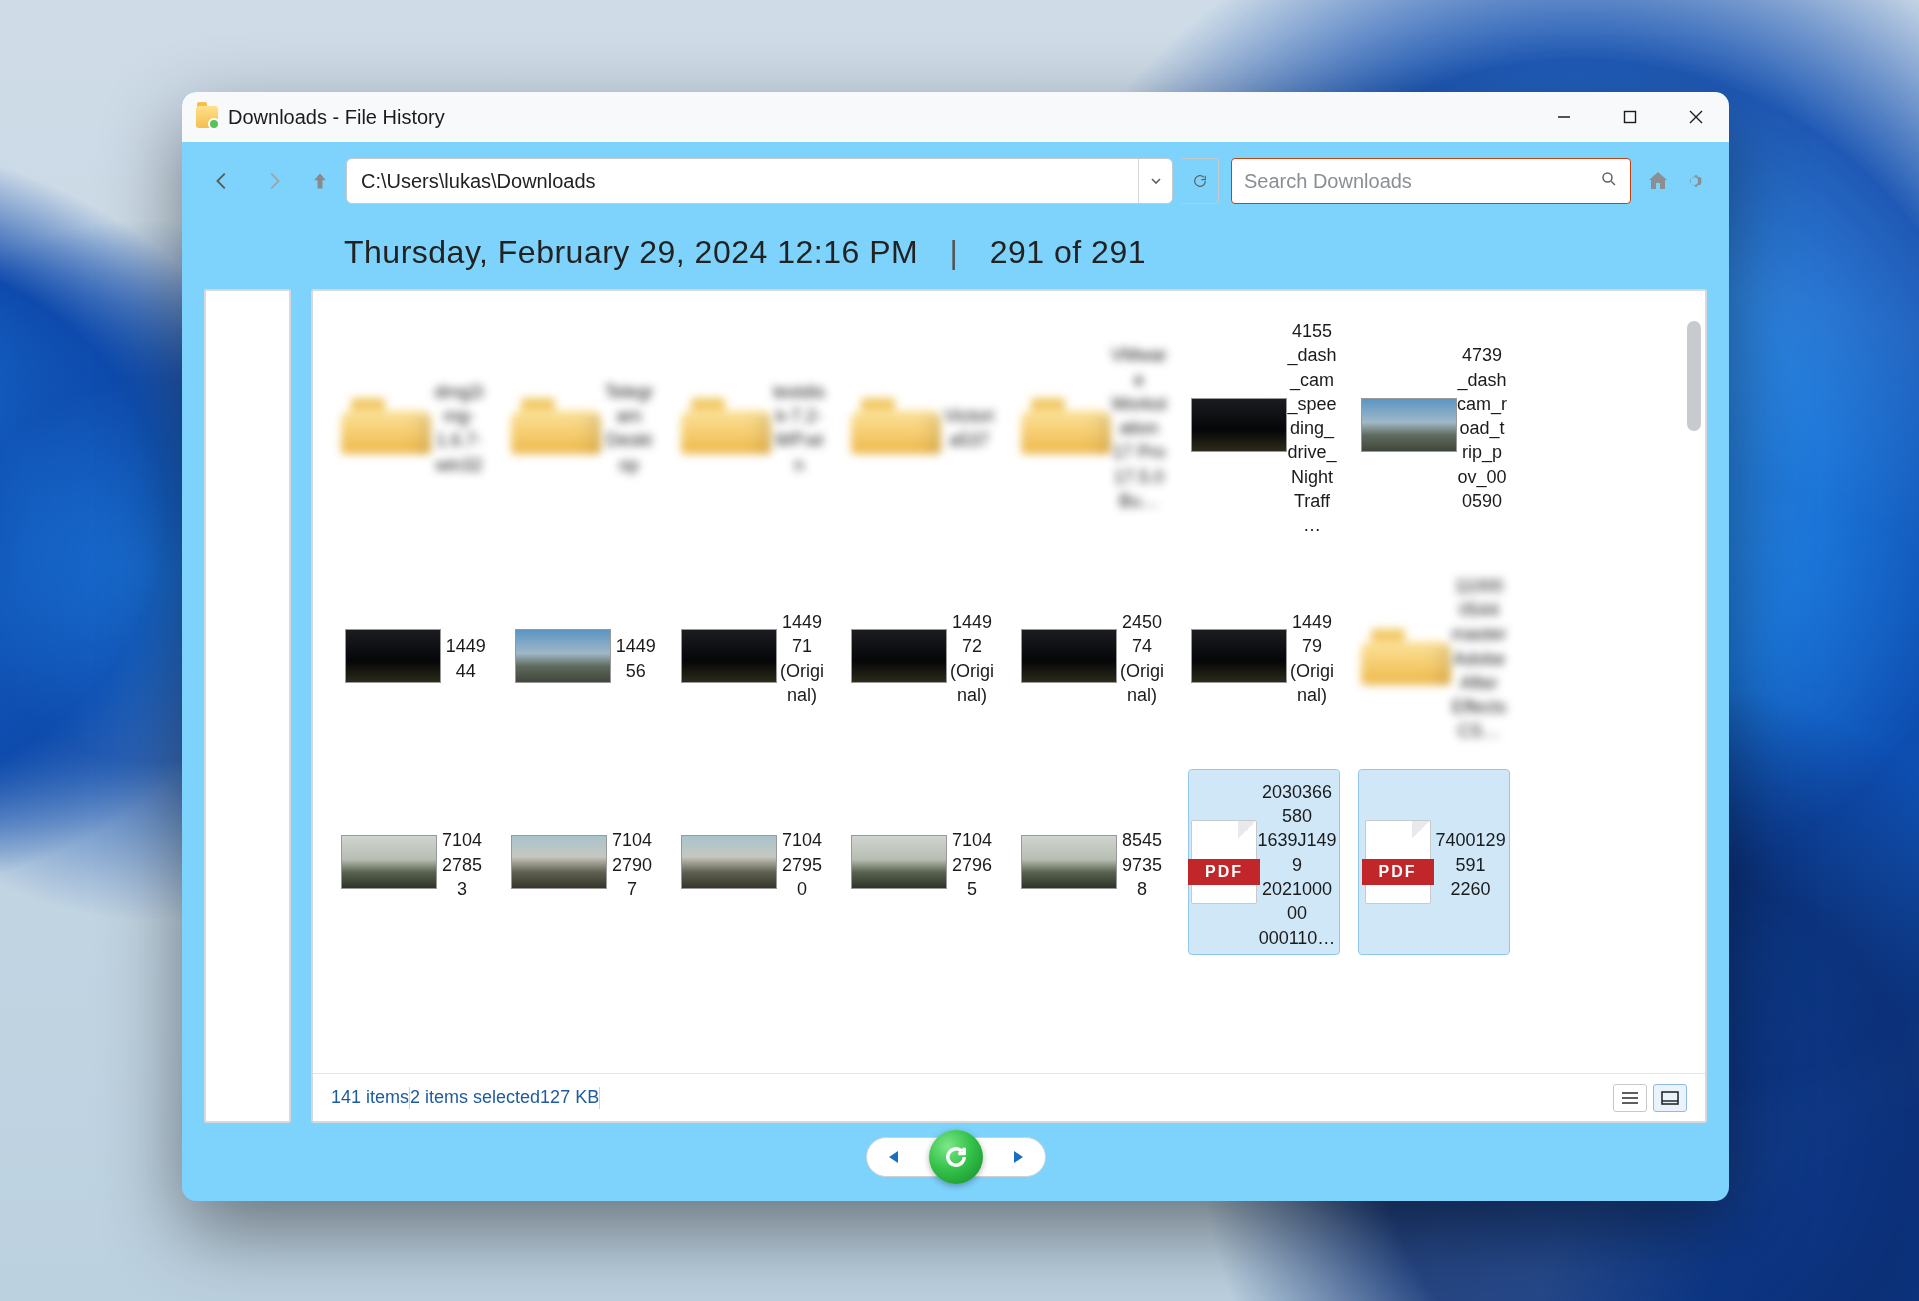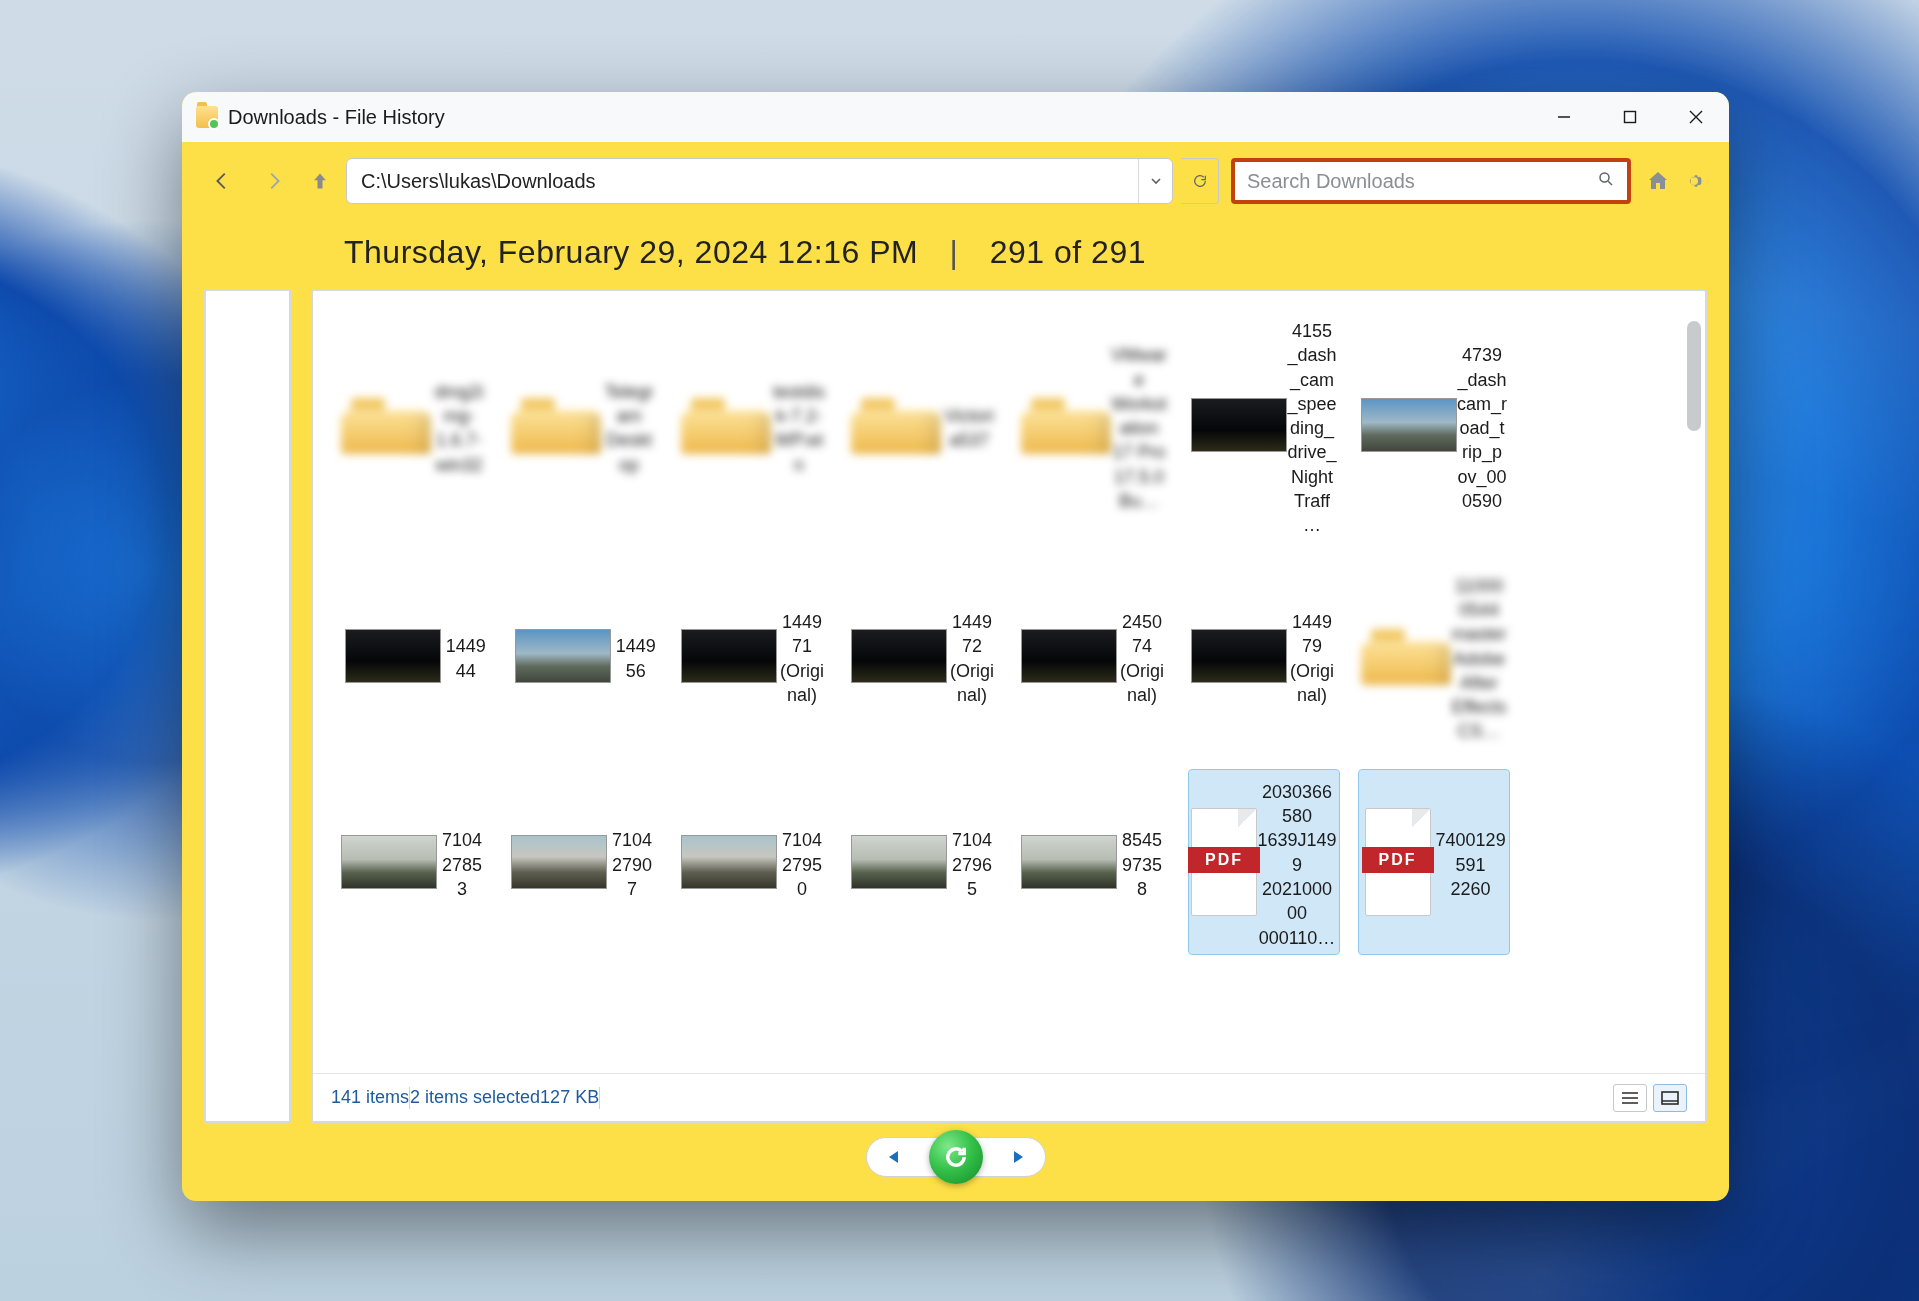--- a/index.html
+++ b/index.html
@@ -14,21 +14,21 @@
 }
 .swoosh { position:absolute; border-radius:50%; filter:blur(1px); }
 .swoosh.s1 { width:1200px; height:1200px; right:-260px; top:-120px;
   background: radial-gradient(closest-side,#3a9bf4 0%,#1e7ce0 40%,#0d4cb0 70%, transparent 100%); opacity:.9;}
 .swoosh.s2 { width:900px; height:900px; right:-180px; bottom:-280px;
   background: radial-gradient(closest-side,#0f3c90 0%,#0c2e74 60%, transparent 100%); opacity:.85;}
 .swoosh.s3 { width:700px; height:700px; left:-200px; top:220px;
   background: radial-gradient(closest-side,#1b73d6 0%,#0e4cad 55%, transparent 100%); opacity:.75;}
 
 .window { position:absolute; top:92px; left:182px; width:1547px; height:1109px;
-  background:#fde047; border-radius:14px; box-shadow:0 30px 80px rgba(0,0,0,.45);
+  background:#7dd3fc; border-radius:14px; box-shadow:0 30px 80px rgba(0,0,0,.45);
   display:flex; flex-direction:column; overflow:hidden; }
 
 .titlebar { height:50px; display:flex; align-items:center; background:#f7f9fb; border-top-left-radius:14px; border-top-right-radius:14px; }
 .titlebar .icon { width:22px; height:22px; margin:0 10px 0 14px; position:relative; }
 .titlebar .icon .folder { position:absolute; inset:0;
   background:linear-gradient(#ffe18c,#f3bf4f); border-radius:3px; }
 .titlebar .icon .tab { position:absolute; width:10px; height:5px; top:-4px; left:1px; background:#f3bf4f; border-radius:2px 2px 0 0;}
 .titlebar .icon .clock { position:absolute; width:12px; height:12px; right:-2px; bottom:-2px; background:#57c257; border-radius:50%; border:2px solid #fff;}
 .titlebar .title { font-size:20px; color:#1b1b1b; }
 .winbtns { margin-left:auto; display:flex; }
@@ -40,21 +40,21 @@
 .navbtn.secondary{ color:#9fa4a9;}
 .navbtn svg{ stroke:currentColor; stroke-width:2; fill:none; }
 .upbtn { width:28px; height:28px; color:#8a8a8a; display:flex; align-items:center; justify-content:center; cursor:pointer; }
 .upbtn svg{ fill:currentColor; }
 .addressbar { flex:1; height:46px; border:1px solid #c6c9cc; border-radius:6px; display:flex; align-items:center; background:#fff; }
 .addressbar input { flex:1; border:none; outline:none; font-size:20px; padding:0 14px; color:#222; }
 .addrbtn { width:34px; height:100%; display:flex; align-items:center; justify-content:center; border-left:1px solid #d7dadd; cursor:pointer; color:#5f6367;}
 .addrbtn svg{ stroke:currentColor; stroke-width:1.6; fill:none;}
 .refresh { width:38px; height:46px; border:1px solid #c6c9cc; border-left:none; border-radius:0 4px 4px 0; margin-left:-4px; display:flex; align-items:center; justify-content:center; cursor:pointer;}
 .refresh svg{ stroke:#5f6367; stroke-width:1.8; fill:none;}
-.searchbox { width:400px; height:46px; border:4px solid #c2410c; border-radius:4px; display:flex; align-items:center; padding:0 12px; gap:10px; background:#fff;}
+.searchbox { width:400px; height:46px; border:1px solid #c2410c; border-radius:4px; display:flex; align-items:center; padding:0 12px; gap:10px; background:#fff;}
 .searchbox input { flex:1; border:none; outline:none; font-size:20px; color:#222; }
 .searchbox input::placeholder{ color:#8a8f94; }
 .searchbox .mag { color:#5f6367; }
 .tool-right { display:flex; align-items:center; gap:6px; color:#8a8f94; }
 .tool-right .ico { width:30px; height:30px; display:flex; align-items:center; justify-content:center; cursor:pointer; }
 .tool-right svg{ fill:#8a8f94; }
 
 .main { flex:1; display:flex; flex-direction:column; padding:0 22px 8px 22px; min-height:0;}
 .heading { font-size:32px; font-weight:400; color:#222; padding:14px 0 18px 140px; letter-spacing:.5px;}
 .heading .sep { margin:0 22px; color:#555;}
@@ -95,21 +95,21 @@
 .bottom-controls { height:70px; display:flex; align-items:flex-start; justify-content:center; padding-top:6px; }
 .pill { width:180px; height:40px; border:1px solid #cfd2d5; border-radius:22px; background:#fff; display:flex; align-items:center; justify-content:space-between; padding:0 16px; position:relative;}
 .pill .skip { color:#1c6fbf; cursor:pointer; display:flex; }
 .pill .skip svg{ fill:#1c6fbf; }
 .restore { position:absolute; left:50%; top:50%; transform:translate(-50%,-50%); width:54px; height:54px; border-radius:50%;
   background: radial-gradient(circle at 35% 30%, #7ee88a 0%, #35c24a 45%, #1f9f35 80%); display:flex; align-items:center; justify-content:center; box-shadow:0 2px 6px rgba(0,0,0,.3); cursor:pointer;}
 .restore svg { stroke:#fff; stroke-width:3; fill:none; }
 
 .row2 .item .thumb{ height:54px; }
 .row3 .item .thumb{ height:92px; }
-.row3 .item .pdf-ic{ width:66px; height:108px;}
+.row3 .item .pdf-ic{ width:66px; height:84px;}
 .row3 .item.selected .thumb{height:92px;}
 </style>
 </head>
 <body>
 
 <div class="wallpaper">
   <div class="swoosh s3"></div>
   <div class="swoosh s1"></div>
   <div class="swoosh s2"></div>
 </div>

